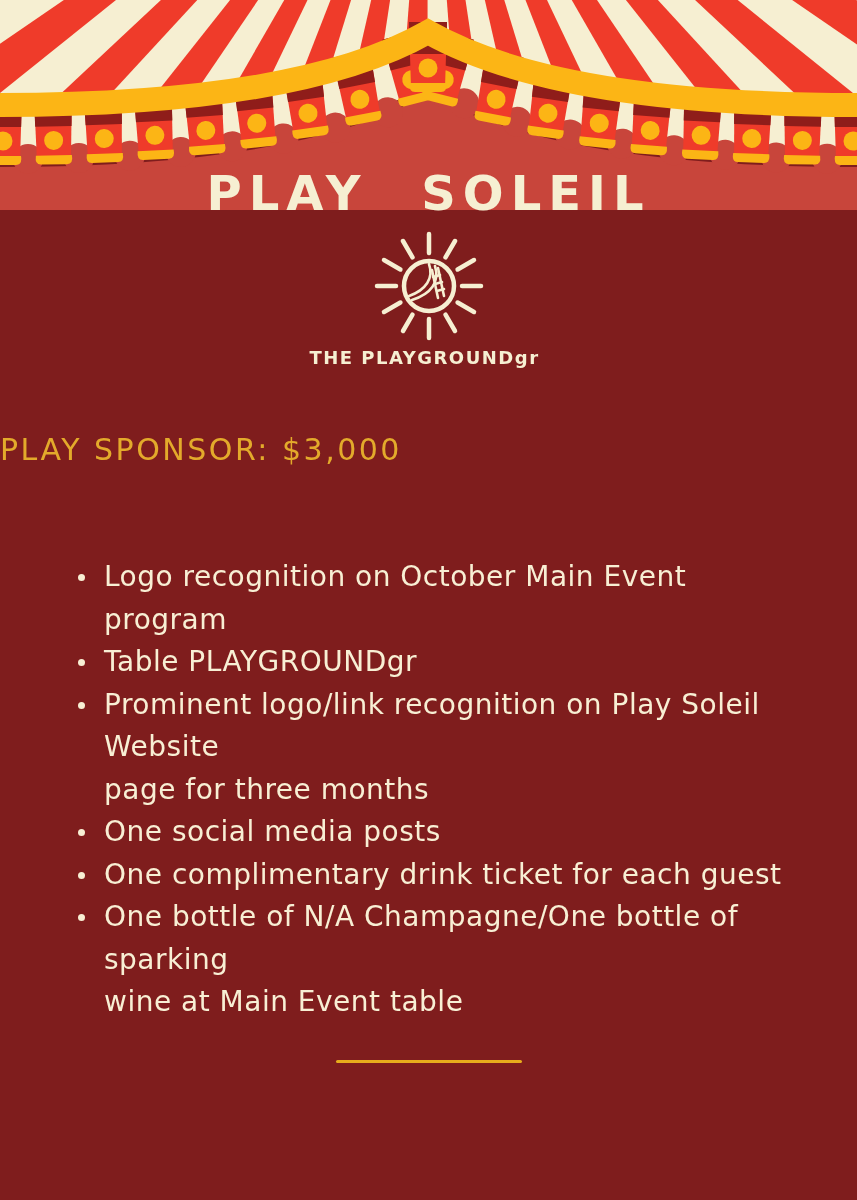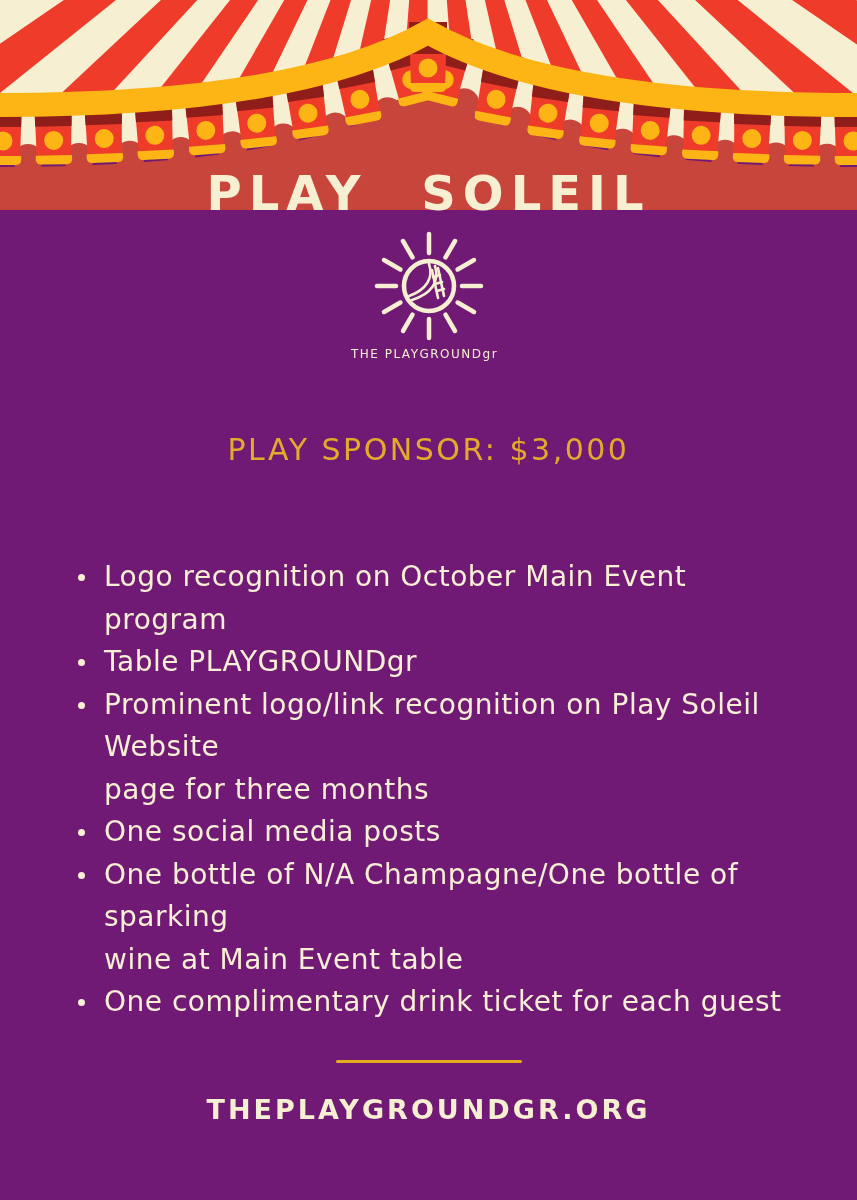--- a/index.html
+++ b/index.html
@@ -1,40 +1,40 @@
 <!DOCTYPE html>
 <html><head>
 <meta charset="utf-8">
 <style>
   html,body{margin:0;padding:0;}
   .poster{
     position:relative;
     width:857px;height:1200px;
-    background:#701a75;
+    background:#7f1d1d;
     overflow:hidden;
     font-family:"DejaVu Sans", sans-serif;
   }
   .tent{position:absolute;top:0;left:0;display:block;}
   .title{
     position:absolute;top:158px;left:0;width:857px;
     text-align:center;
     color:#f6efd2;
     font-size:48px;font-weight:700;
     letter-spacing:7px;word-spacing:30px;
     line-height:70px;
   }
   .logo-sun{position:absolute;top:228px;left:50%;transform:translateX(-50%);}
   .logo-word{
     position:absolute;top:347px;left:0;width:849px;
     text-align:center;color:#f6efd2;
-    font-size:12px;letter-spacing:1.5px;font-weight:400;
+    font-size:18px;letter-spacing:1.5px;font-weight:700;
   }
   .sponsor{
     position:absolute;top:432px;left:0;width:857px;
-    text-align:center;color:#e3aa2b;
+    color:#e3aa2b;
     font-size:30px;font-weight:500;letter-spacing:2.5px;
   }
   .benefits{
     position:absolute;top:556px;left:76px;width:724px;
     margin:0;padding:0;list-style:none;
     color:#f8efd4;font-size:28px;line-height:42.5px;
     letter-spacing:0.5px;
   }
   .benefits li{position:relative;padding-left:28px;margin:0;}
   .dot{
@@ -173,25 +173,24 @@
       <span class="dot"></span>
       <span class="benefit-text">Prominent logo/link recognition on Play Soleil Website
 page for three months</span>
     </li>
     <li>
       <span class="dot"></span>
       <span class="benefit-text">One social media posts</span>
     </li>
     <li>
       <span class="dot"></span>
-      <span class="benefit-text">One bottle of N/A Champagne/One bottle of sparking
-wine at Main Event table</span>
+      <span class="benefit-text">One complimentary drink ticket for each guest</span>
     </li>
     <li>
       <span class="dot"></span>
-      <span class="benefit-text">One complimentary drink ticket for each guest</span>
+      <span class="benefit-text">One bottle of N/A Champagne/One bottle of sparking
+wine at Main Event table</span>
     </li>
   </ul>
 
   <div class="divider"></div>
-  <div class="site">THEPLAYGROUNDGR.ORG</div>
 
 </div>
 
 </body></html>

